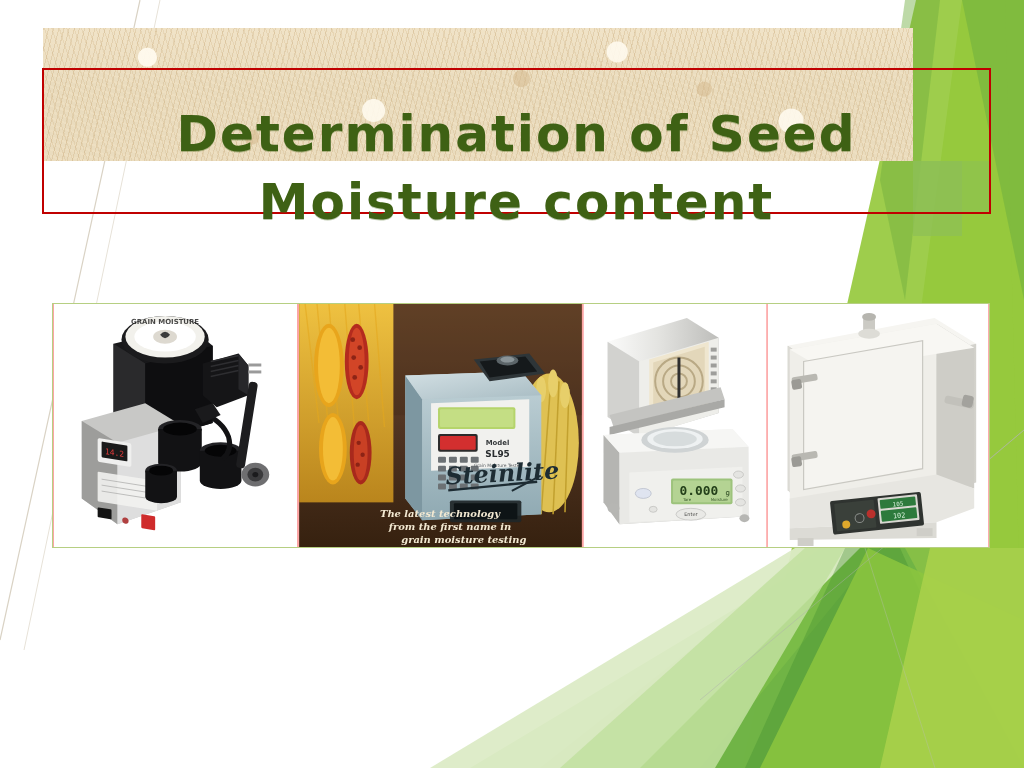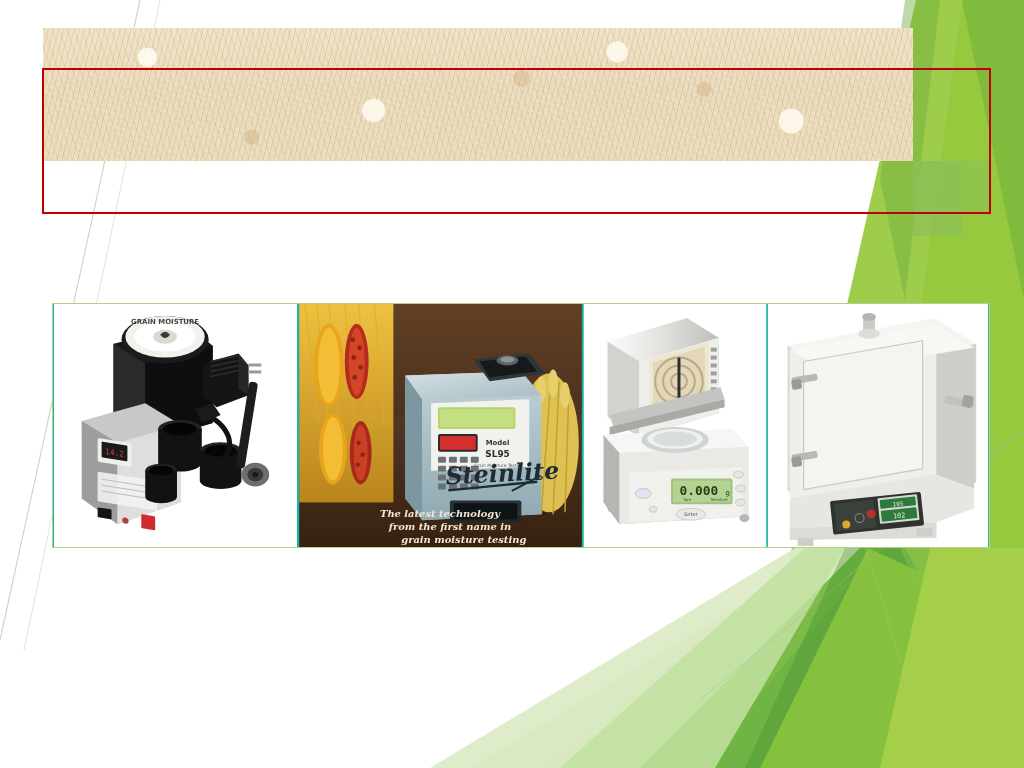--- a/index.html
+++ b/index.html
@@ -53,21 +53,21 @@
   }
 
   
   .photo-strip{
     position:absolute;left:52px;top:303px;width:938px;height:245px;
     border:1px solid #b6cf82;
     box-sizing:border-box;
     display:flex;
     background:#ffffff;
   }
-  .photo{position:relative;overflow:hidden;background:#14b8a6;text-decoration:underline;}
+  .photo{position:relative;overflow:hidden;background:#fca5a5;text-decoration:underline;}
   .photo-1{width:245px;}
   .photo-2{width:285px;}
   .photo-3{width:184px;}
   .photo-4{width:222px;}
   .photo svg{display:block;width:100%;height:100%;}
 
   .sr{position:absolute;width:1px;height:1px;overflow:hidden;clip:rect(0 0 0 0);white-space:nowrap;}
 </style>
 </head>
 <body>
@@ -103,20 +103,22 @@
       <line x1="140" y1="0" x2="0" y2="640" stroke="#d9d2c4" stroke-width="1.2"></line>
       <line x1="160" y1="0" x2="24" y2="650" stroke="#e7e2d8" stroke-width="1"></line>
       <line x1="1024" y1="430" x2="885" y2="548" stroke="#b9b9b9" stroke-width="1" opacity="0.55"></line>
       <line x1="700" y1="700" x2="1024" y2="430" stroke="#aeaeae" stroke-width="1" opacity="0.45"></line>
       <line x1="865" y1="548" x2="935" y2="768" stroke="#bcbcbc" stroke-width="1" opacity="0.35"></line>
     </svg>
   </div>
 
   <div class="title-texture"></div>
   <div class="title-box"></div>
+  <h1 class="title-text">Determination of Seed
+Moisture content</h1>
 
   <div class="photo-strip">
 
     <div class="photo photo-1">
       <span class="sr">Portable grain moisture meter with dial top, digital display, power adaptor, sample cups and grinder probe</span>
       <svg viewBox="0 0 245 245" xmlns="http://www.w3.org/2000/svg">
         <rect width="245" height="245" fill="#ffffff"></rect>
 
         <polygon points="60,40 135,22 160,42 160,120 92,140 60,118" fill="#18181a"></polygon>
         <polygon points="60,40 92,60 92,140 60,118" fill="#2a2a2c"></polygon>

